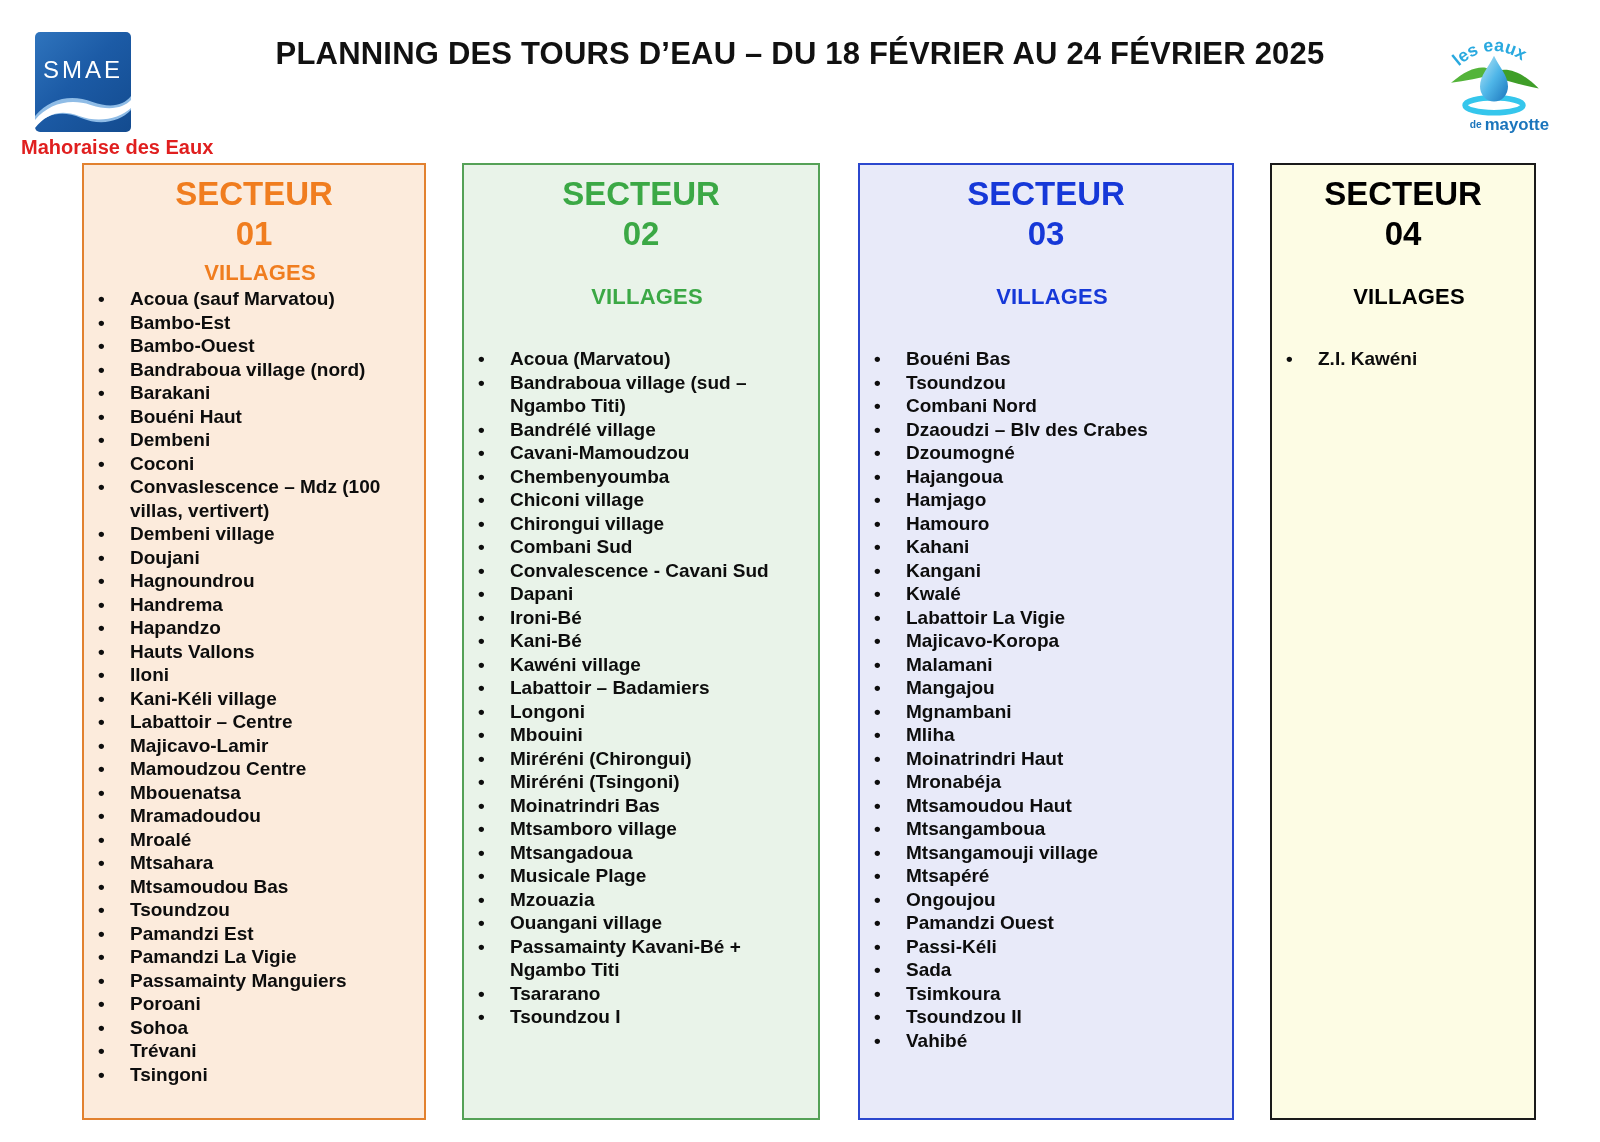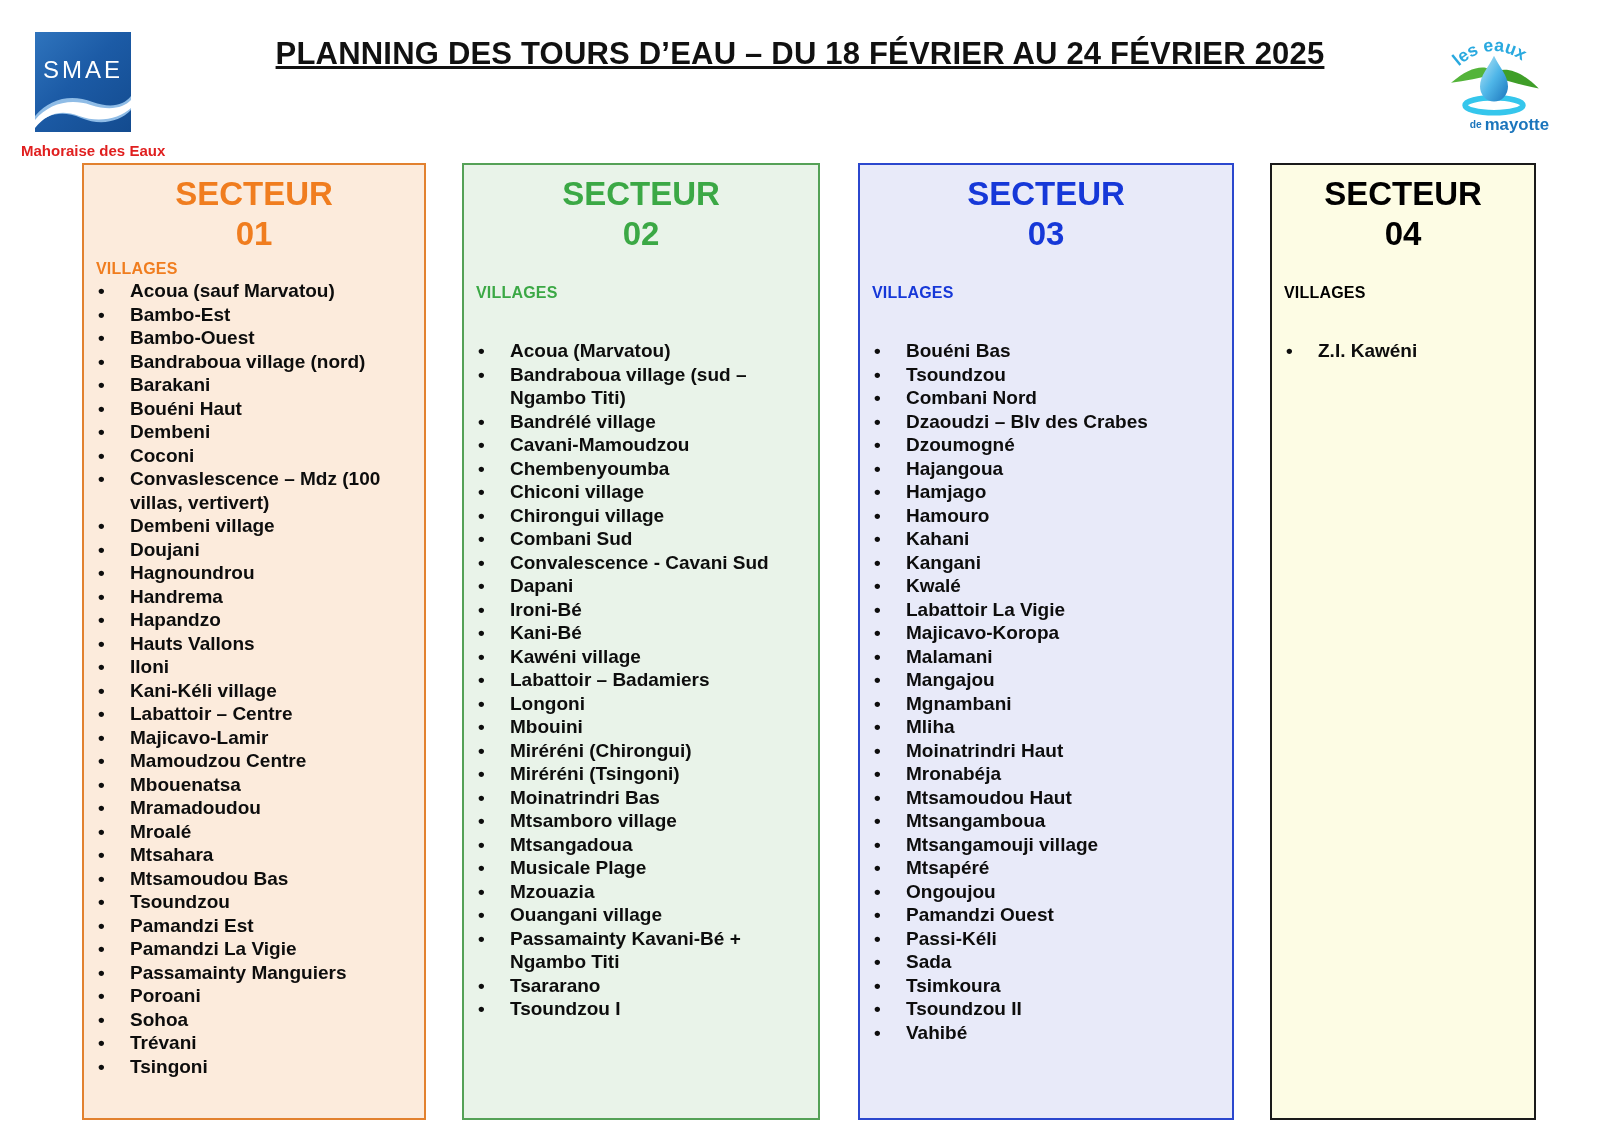--- a/index.html
+++ b/index.html
@@ -9,47 +9,46 @@
   
   .page-title {
     position: absolute;
     left: 0; right: 0;
     top: 36px;
     text-align: center;
     font-size: 31px;
     font-weight: bold;
     color: #111111;
     letter-spacing: 0.2px;
-    text-decoration: underline;
   }
 
   .smae-logo { position: absolute; left: 35px; top: 32px; width: 96px; }
   .smae-box {
     width: 96px; height: 100px;
     background: linear-gradient(135deg, #2f74bd 0%, #1c5ba6 45%, #134b8f 100%);
-    border-radius: 0;
+    border-radius: 5px;
     position: relative;
     overflow: hidden;
   }
   .smae-text {
     position: absolute;
     top: 24px; left: 0; right: 0;
     text-align: center;
     color: #ffffff;
     font-size: 24px;
     font-weight: 400;
     letter-spacing: 3px;
   }
   .smae-wave { position: absolute; left: 0; bottom: 0; width: 100%; height: 46px; }
   .smae-caption {
-    margin-top: 10px;
+    margin-top: 4px;
     width: 130px; margin-left: -14px;
     text-align: left;
     color: #e01f1f;
-    font-size: 15px;
+    font-size: 20px;
     font-weight: bold;
     white-space: nowrap;
   }
 
   .mayotte-logo { position: absolute; left: 1438px; top: 22px; width: 112px; height: 118px; }
 
   
   .sector {
     position: absolute;
     top: 163px;
@@ -65,23 +64,24 @@
   .sector-title {
     margin-top: 9px;
     text-align: center;
     font-size: 33px;
     font-weight: bold;
     line-height: 40px;
   }
   .villages-label {
     margin-top: 30px;
     padding-left: 12px;
-    font-size: 16px;
+    font-size: 22px;
     font-weight: bold;
     letter-spacing: 0.2px;
+    text-align: center;
   }
   .sector-1 .villages-label { margin-top: 6px; }
 
   .village-list {
     list-style: none;
     margin-top: 37px;
     padding: 0 16px 0 0;
   }
   .sector-1 .village-list { margin-top: 1px; }
 

